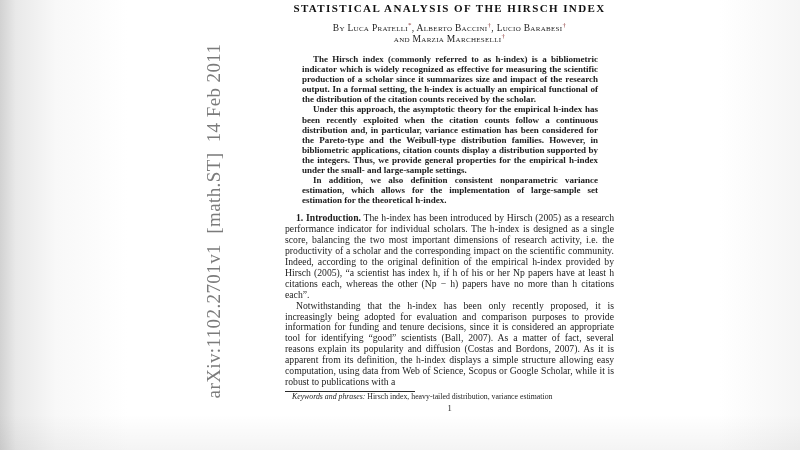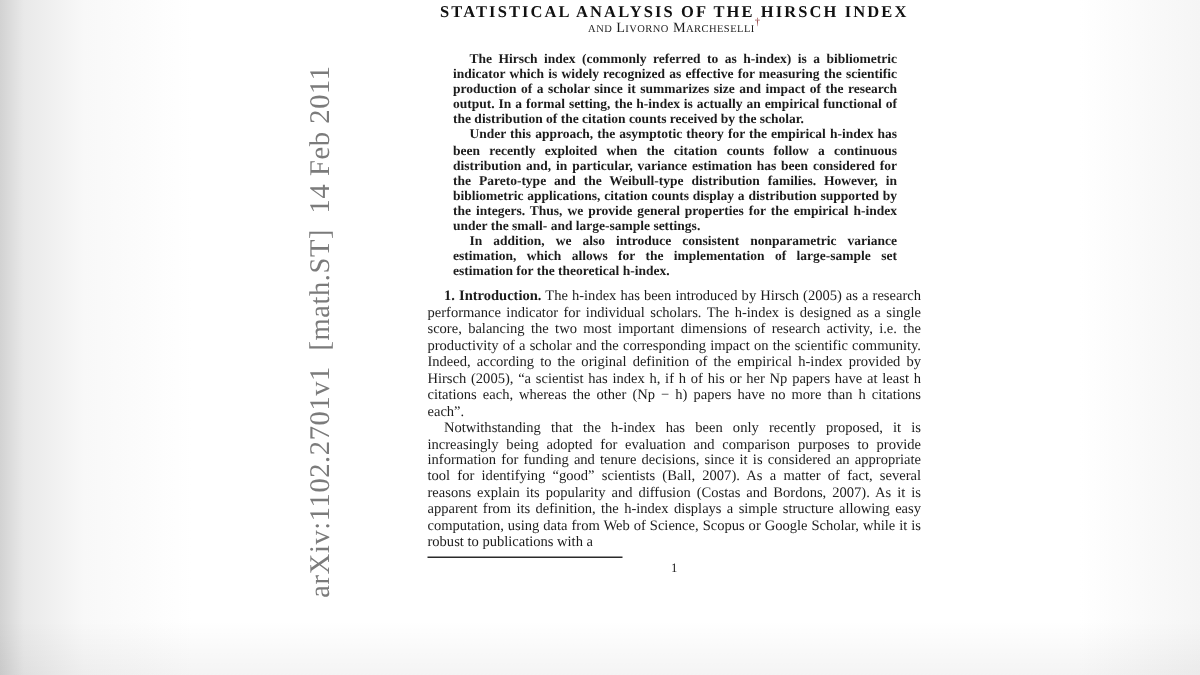--- a/index.html
+++ b/index.html
@@ -51,33 +51,39 @@
 <body>
 
 <div class="canvas">
 
   <div class="stamp-text" style="color: rgb(123, 123, 123);">arXiv:1102.2701v1  [math.ST]  14 Feb 2011</div>
 
   <div class="content">
 
     <h1 class="title">STATISTICAL ANALYSIS OF THE HIRSCH INDEX</h1>
 
+    <div class="byline">
+      <span>By Luca Pratelli</span><sup class="mark" style="color: rgb(139, 54, 54);">*</sup><span>, Alberto Baccini</span><sup class="mark" style="color: rgb(139, 54, 54);">†</sup><span>, Lucio Barabesi</span><sup class="mark" style="color: rgb(139, 54, 54);">†</sup>
+    </div>
     <div class="byline" style="margin-top:0;">
-      <span>and Livorno Marcheselli</span><sup class="mark" style="color: rgb(139, 54, 54);">†</sup>
+      <span>and Marzia Marcheselli</span><sup class="mark" style="color: rgb(139, 54, 54);">†</sup>
     </div>
 
 
     <div class="abstract">
       <p>The Hirsch index (commonly referred to as h-index) is a bibliometric indicator which is widely recognized as effective for measuring the scientific production of a scholar since it summarizes size and impact of the research output. In a formal setting, the h-index is actually an empirical functional of the distribution of the citation counts received by the scholar.</p>
       <p>Under this approach, the asymptotic theory for the empirical h-index has been recently exploited when the citation counts follow a continuous distribution and, in particular, variance estimation has been considered for the Pareto-type and the Weibull-type distribution families. However, in bibliometric applications, citation counts display a distribution supported by the integers. Thus, we provide general properties for the empirical h-index under the small- and large-sample settings.</p>
-      <p>In addition, we also introduce consistent nonparametric variance estimation, which allows for the implementation of large-sample set estimation for the theoretical h-index.</p>
+      <p>In addition, we also definition consistent nonparametric variance estimation, which allows for the implementation of large-sample set estimation for the theoretical h-index.</p>
     </div>
 
     <div class="intro">
       <p><span class="heading">1. Introduction.</span> <span>The h-index has been introduced by Hirsch (2005) as a research performance indicator for individual scholars. The h-index is designed as a single score, balancing the two most important dimensions of research activity, i.e. the productivity of a scholar and the corresponding impact on the scientific community. Indeed, according to the original definition of the empirical h-index provided by Hirsch (2005), “a scientist has index h, if h of his or her Np papers have at least h citations each, whereas the other (Np − h) papers have no more than h citations each”.</span></p>
       <p>Notwithstanding that the h-index has been only recently proposed, it is increasingly being adopted for evaluation and comparison purposes to provide information for funding and tenure decisions, since it is considered an appropriate tool for identifying “good” scientists (Ball, 2007). As a matter of fact, several reasons explain its popularity and diffusion (Costas and Bordons, 2007). As it is apparent from its definition, the h-index displays a simple structure allowing easy computation, using data from Web of Science, Scopus or Google Scholar, while it is robust to publications with a</p>
     </div>
 
     <div class="fnrule"></div>
+    <div class="fnline">
+      <span class="lab">Keywords and phrases:</span><span> Hirsch index, heavy-tailed distribution, variance estimation</span>
+    </div>
     <div class="pagenum">1</div>
 
   </div>
 </div>
 
 </body></html>

